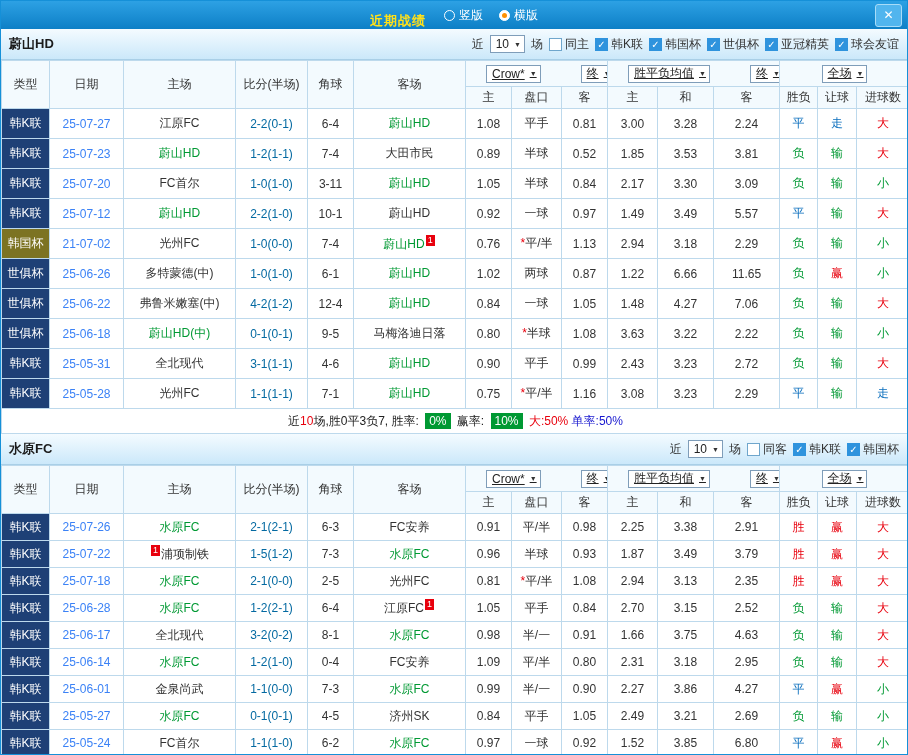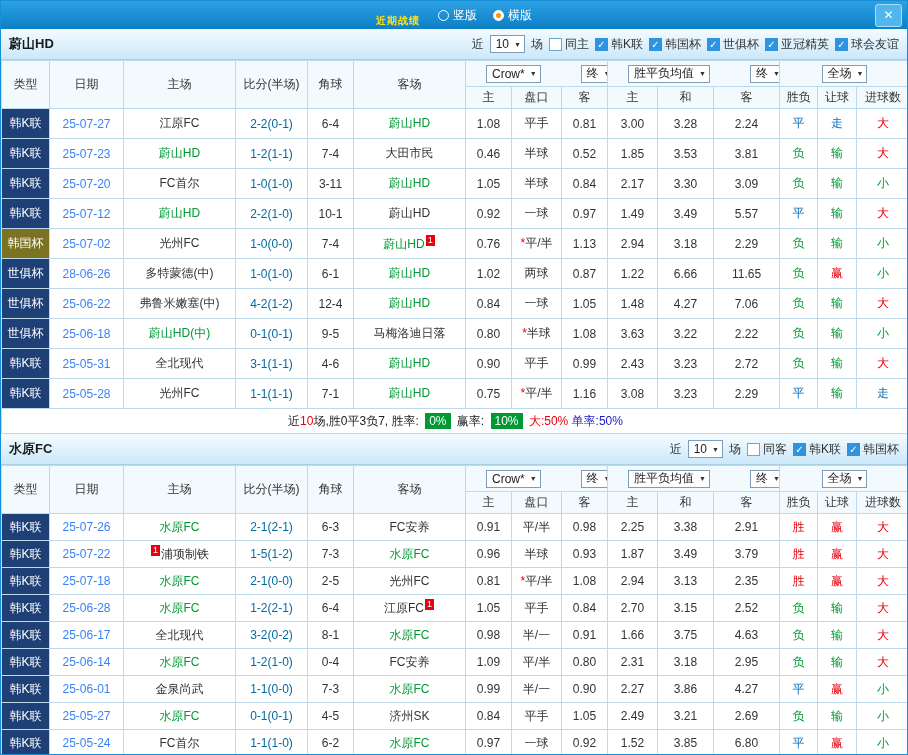--- a/index.html
+++ b/index.html
@@ -2,21 +2,21 @@
 <html><head>
 <meta charset="utf-8">
 <style>
   html,body{margin:0;padding:0;background:#e9eef2;}
   .app{width:908px;height:755px;background:#fff;overflow:hidden;position:relative;
        font-family:"Liberation Sans","DejaVu Sans",sans-serif;box-sizing:border-box;border:1px solid #1590d8;}
   
   .titlebar{height:28px;background:linear-gradient(180deg,#2da1e4 0%,#0d7fc6 100%);
             display:flex;align-items:center;position:relative;}
   .titlebar-center{flex:1;display:flex;justify-content:center;align-items:center;gap:18px;}
-  .title{color:#ffe11a;font-size:10px;font-weight:bold;letter-spacing:1px;margin-top:12px;}
+  .title{color:#ffe11a;font-size:13px;font-weight:bold;letter-spacing:1px;margin-top:12px;}
   .radios{display:inline-flex;gap:16px;align-items:flex-start;}
   .radio-opt{display:inline-flex;align-items:center;gap:4px;color:#fff;font-size:12px;cursor:pointer;}
   .radio{width:11px;height:11px;border:1px solid #fff;border-radius:50%;box-sizing:border-box;
          display:inline-block;position:relative;background:transparent;}
   .radio.checked{background:#fff;}
   .radio.checked::after{content:"";position:absolute;left:2px;top:2px;width:5px;height:5px;border-radius:50%;background:#ff9000;}
   .close-btn{position:absolute;right:5px;top:3px;width:25px;height:21px;background:#51b5ee;
              border:1px solid #a8dcf8;border-radius:3px;color:#fff;text-align:center;line-height:21px;
              font-size:12px;font-weight:bold;cursor:pointer;}
   
@@ -32,21 +32,21 @@
   .selbox{display:inline-flex;align-items:center;justify-content:space-between;border:1px solid #7f9db9;
           background:#fff;height:18px;padding:0 3px 0 5px;font-size:12px;color:#222;cursor:pointer;gap:5px;
           box-sizing:border-box;vertical-align:middle;}
   .selarrow{font-size:7px;color:#333;}
   
   table.grid{border-collapse:collapse;table-layout:fixed;width:906px;}
   .grid th,.grid td{border:1px solid #bdd9ec;text-align:center;padding:0;font-size:12px;
                     white-space:nowrap;overflow:hidden;}
   .grid thead th{background:#f3fafe;color:#333;font-weight:normal;height:21px;}
   .grid thead tr.ctrl th{height:25px;}
-  .ctrlcell .selbox{margin:0 20px;}
+  .ctrlcell .selbox{margin:0 20px;text-decoration:underline;}
   .sec0 tbody td{height:29px;}
   .sec1 tbody td{height:26px;}
   td.tc{color:#fff;}
   .tc-kl{background:#1e4076;}
   .tc-kc{background:#7c7322;}
   .tc-wc{background:#1e4076;color:#ffd21e;}
   td.date{color:#3b82f6;}
   .team{cursor:pointer;}
   .team.self{color:#009933;}
   .team.opp{color:#333;}
@@ -194,21 +194,21 @@
             <td class="c-blue">走</td>
             <td class="c-red">大</td>
           </tr>
           <tr>
             <td class="tc tc-kl">韩K联</td>
             <td class="date">25-07-23</td>
             <td><span><span class="team self">蔚山HD</span></span></td>
             <td class="score"><span class="score-link">1-2(1-1)</span></td>
             <td class="plain">7-4</td>
             <td><span><span class="team opp">大田市民</span></span></td>
-            <td class="odds">0.46</td>
+            <td class="odds">0.89</td>
             <td class="plain">半球</td>
             <td class="odds">0.52</td>
             <td class="odds">1.85</td>
             <td class="odds">3.53</td>
             <td class="odds">3.81</td>
             <td class="c-green">负</td>
             <td class="c-green">输</td>
             <td class="c-red">大</td>
           </tr>
           <tr>
@@ -240,38 +240,38 @@
             <td class="odds">0.97</td>
             <td class="odds">1.49</td>
             <td class="odds">3.49</td>
             <td class="odds">5.57</td>
             <td class="c-blue">平</td>
             <td class="c-green">输</td>
             <td class="c-red">大</td>
           </tr>
           <tr>
             <td class="tc tc-kc">韩国杯</td>
-            <td class="date">25-07-02</td>
+            <td class="date">21-07-02</td>
             <td><span><span class="team opp">光州FC</span></span></td>
             <td class="score"><span class="score-link">1-0(0-0)</span></td>
             <td class="plain">7-4</td>
             <td><span><span class="team self">蔚山HD</span><span class="rankbadge">1</span></span></td>
             <td class="odds">0.76</td>
             <td class="plain"><span class="star">*</span><span>平/半</span></td>
             <td class="odds">1.13</td>
             <td class="odds">2.94</td>
             <td class="odds">3.18</td>
             <td class="odds">2.29</td>
             <td class="c-green">负</td>
             <td class="c-green">输</td>
             <td class="c-green">小</td>
           </tr>
           <tr>
             <td class="tc tc-wc">世俱杯</td>
-            <td class="date">28-06-26</td>
+            <td class="date">25-06-26</td>
             <td><span><span class="team opp">多特蒙德(中)</span></span></td>
             <td class="score"><span class="score-link">1-0(1-0)</span></td>
             <td class="plain">6-1</td>
             <td><span><span class="team self">蔚山HD</span></span></td>
             <td class="odds">1.02</td>
             <td class="plain">两球</td>
             <td class="odds">0.87</td>
             <td class="odds">1.22</td>
             <td class="odds">6.66</td>
             <td class="odds">11.65</td>

